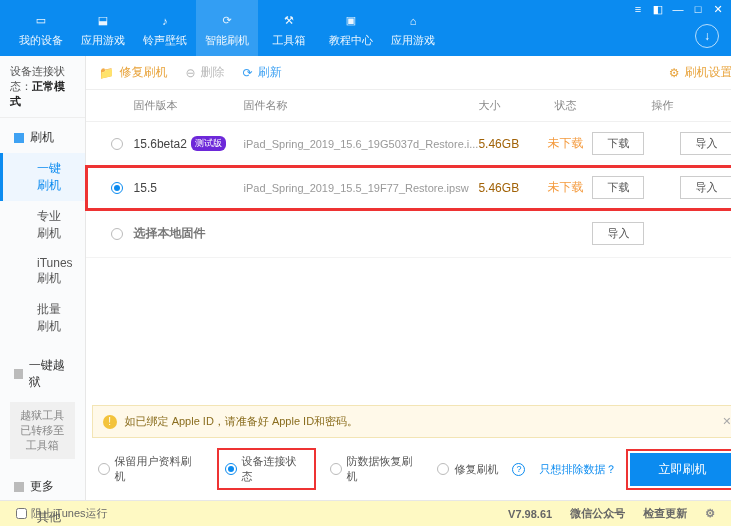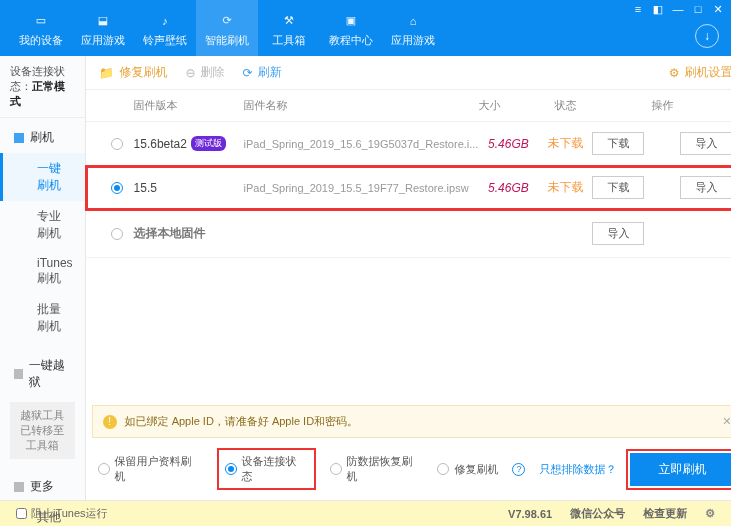--- a/index.html
+++ b/index.html
@@ -45,21 +45,21 @@
 .col-ver{width:110px;} .col-name{flex:1;} .col-size{width:60px;text-align:left;} .col-stat{width:54px;text-align:center;} .col-ops{width:140px;text-align:center;}
 
 .row { display:flex; align-items:center; padding:10px 14px 10px 14px; border-bottom:1px solid #f3f3f3;}
 .row .radio{width:34px; display:flex; justify-content:center;}
 .row .radio span{width:12px;height:12px;border:1.5px solid #bbb;border-radius:50%;display:inline-block;position:relative;}
 .row.selected .radio span{border-color:#0b8bf0;}
 .row.selected .radio span::after{content:"";position:absolute;inset:2px;background:#0b8bf0;border-radius:50%;}
 .row .ver{width:110px;color:#444;display:flex;align-items:center;gap:4px;}
 .beta-tag{background:#6d28d9;color:#fff;font-size:9px;padding:1px 4px;border-radius:6px;}
 .row .name{flex:1;color:#999;font-size:11px;overflow:hidden;text-overflow:ellipsis;white-space:nowrap;}
-.row .size{width:60px;text-align:center;color:#be185d;font-style:italic;}
+.row .size{width:60px;color:#a16207;}
 .row .stat{width:54px;text-align:center;color:#f49b3f;}
 .row .ops{width:140px;display:flex;gap:6px;justify-content:space-between;}
 .btn-s{border:1px solid #ccc;background:#fff;color:#555;padding:3px 14px;font-size:11px;cursor:pointer;}
 .row.highlight{outline:3px solid #e33; outline-offset:-2px;}
 
 .row-local{padding:12px 14px 12px 14px;}
 .row-local .radio span{border-color:#bbb;}
 .row-local .lbl{color:#777;font-weight:bold;}
 
 .bottom { margin-top:auto; }

